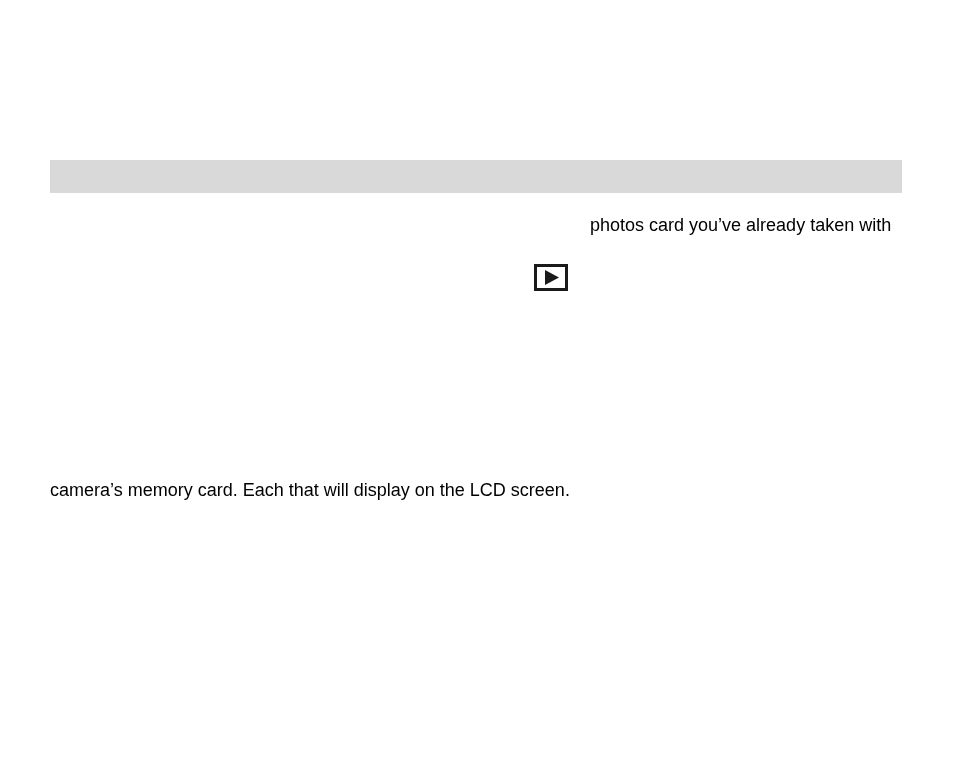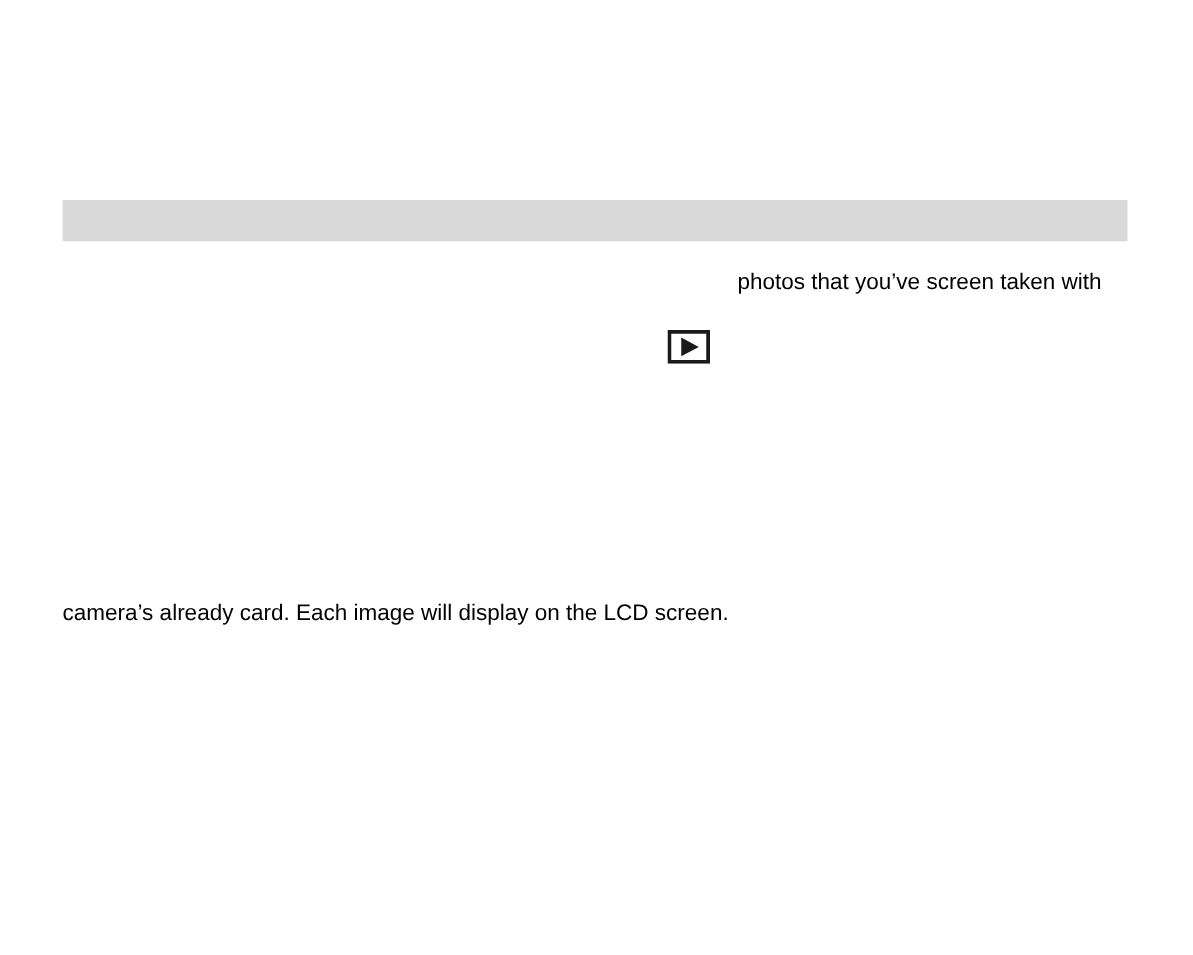--- a/index.html
+++ b/index.html
@@ -38,22 +38,22 @@
       position: absolute;
       left: 50px;
       top: 480px;
     }
   </style>
 </head>
 <body>
 
 <div class="gray-bar"></div>
 
-<div class="text-line-1">photos that you’ve screen taken with</div>
+<div class="text-line-1">photos card you’ve already taken with</div>
 
 <div class="play-icon">
   <svg width="34" height="27" viewBox="0 0 34 27">
     <rect x="1.5" y="1.5" width="31" height="24" fill="none" stroke="#1a1a1a" stroke-width="3"></rect>
     <polygon points="11,6 11,21 25,13.5" fill="#1a1a1a"></polygon>
   </svg>
 </div>
 
-<div class="text-line-2">camera’s already card. Each image will display on the LCD screen.</div>
+<div class="text-line-2">camera’s memory card. Each that will display on the LCD screen.</div>
 
 </body></html>

